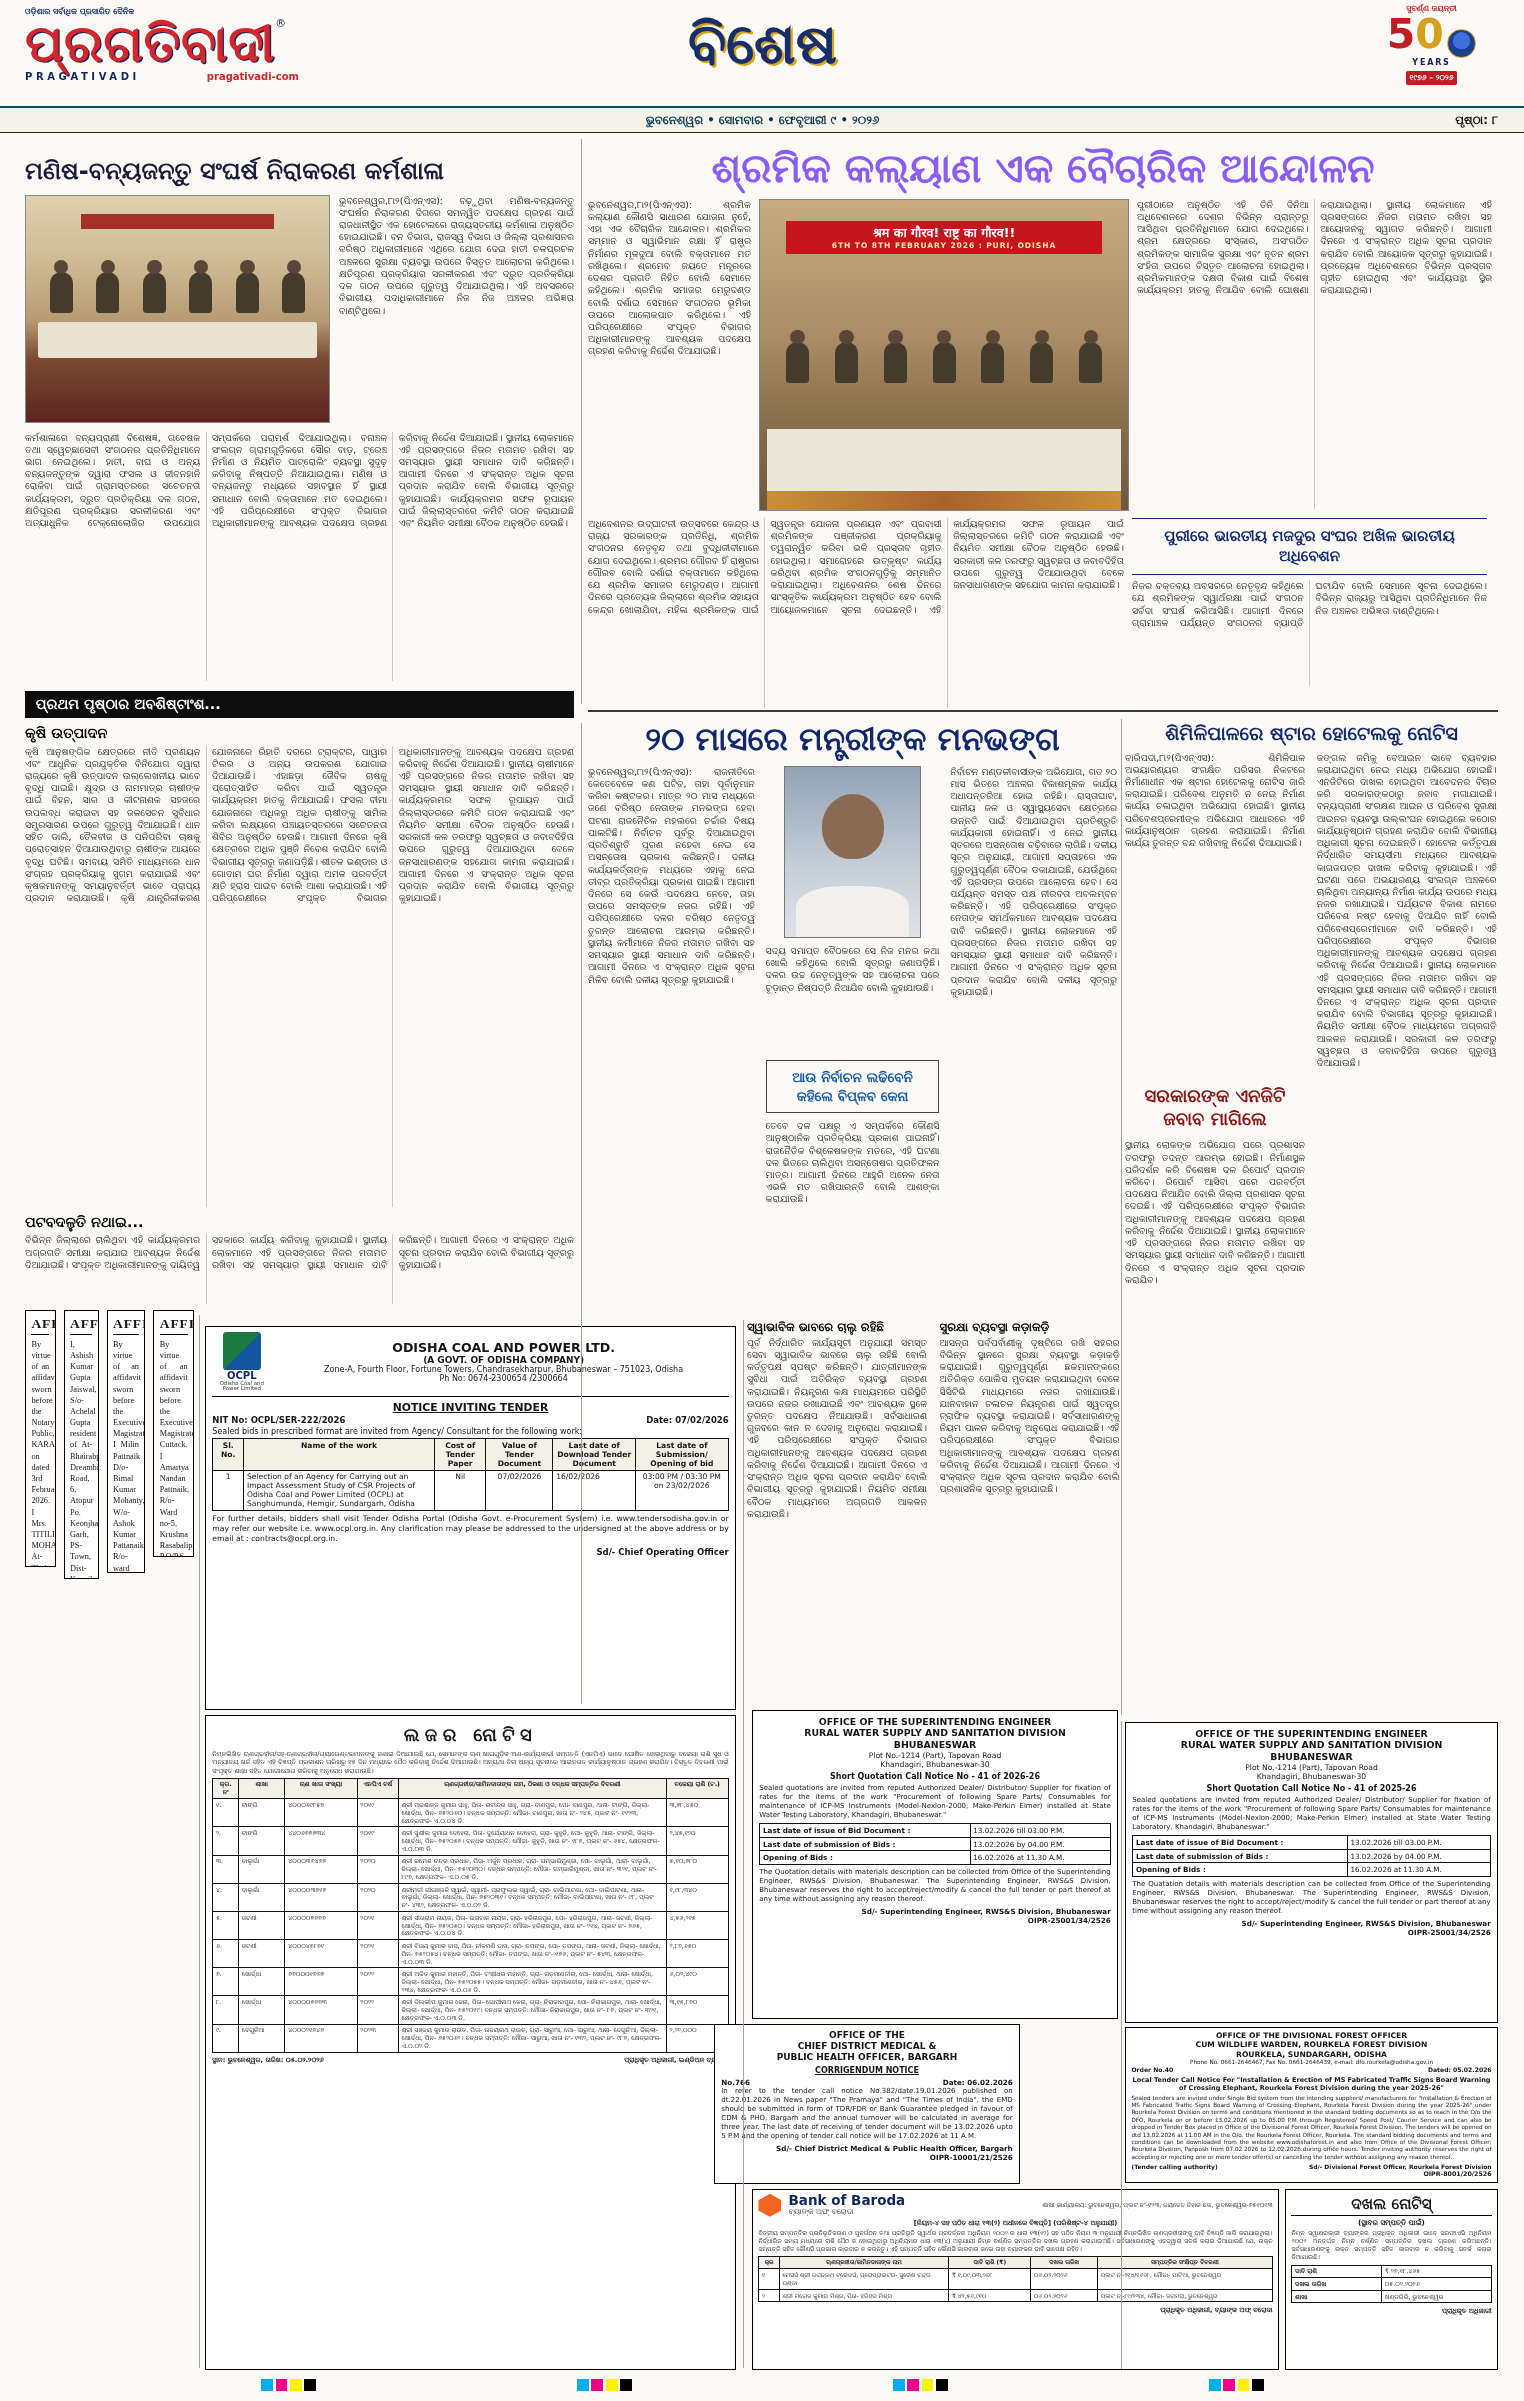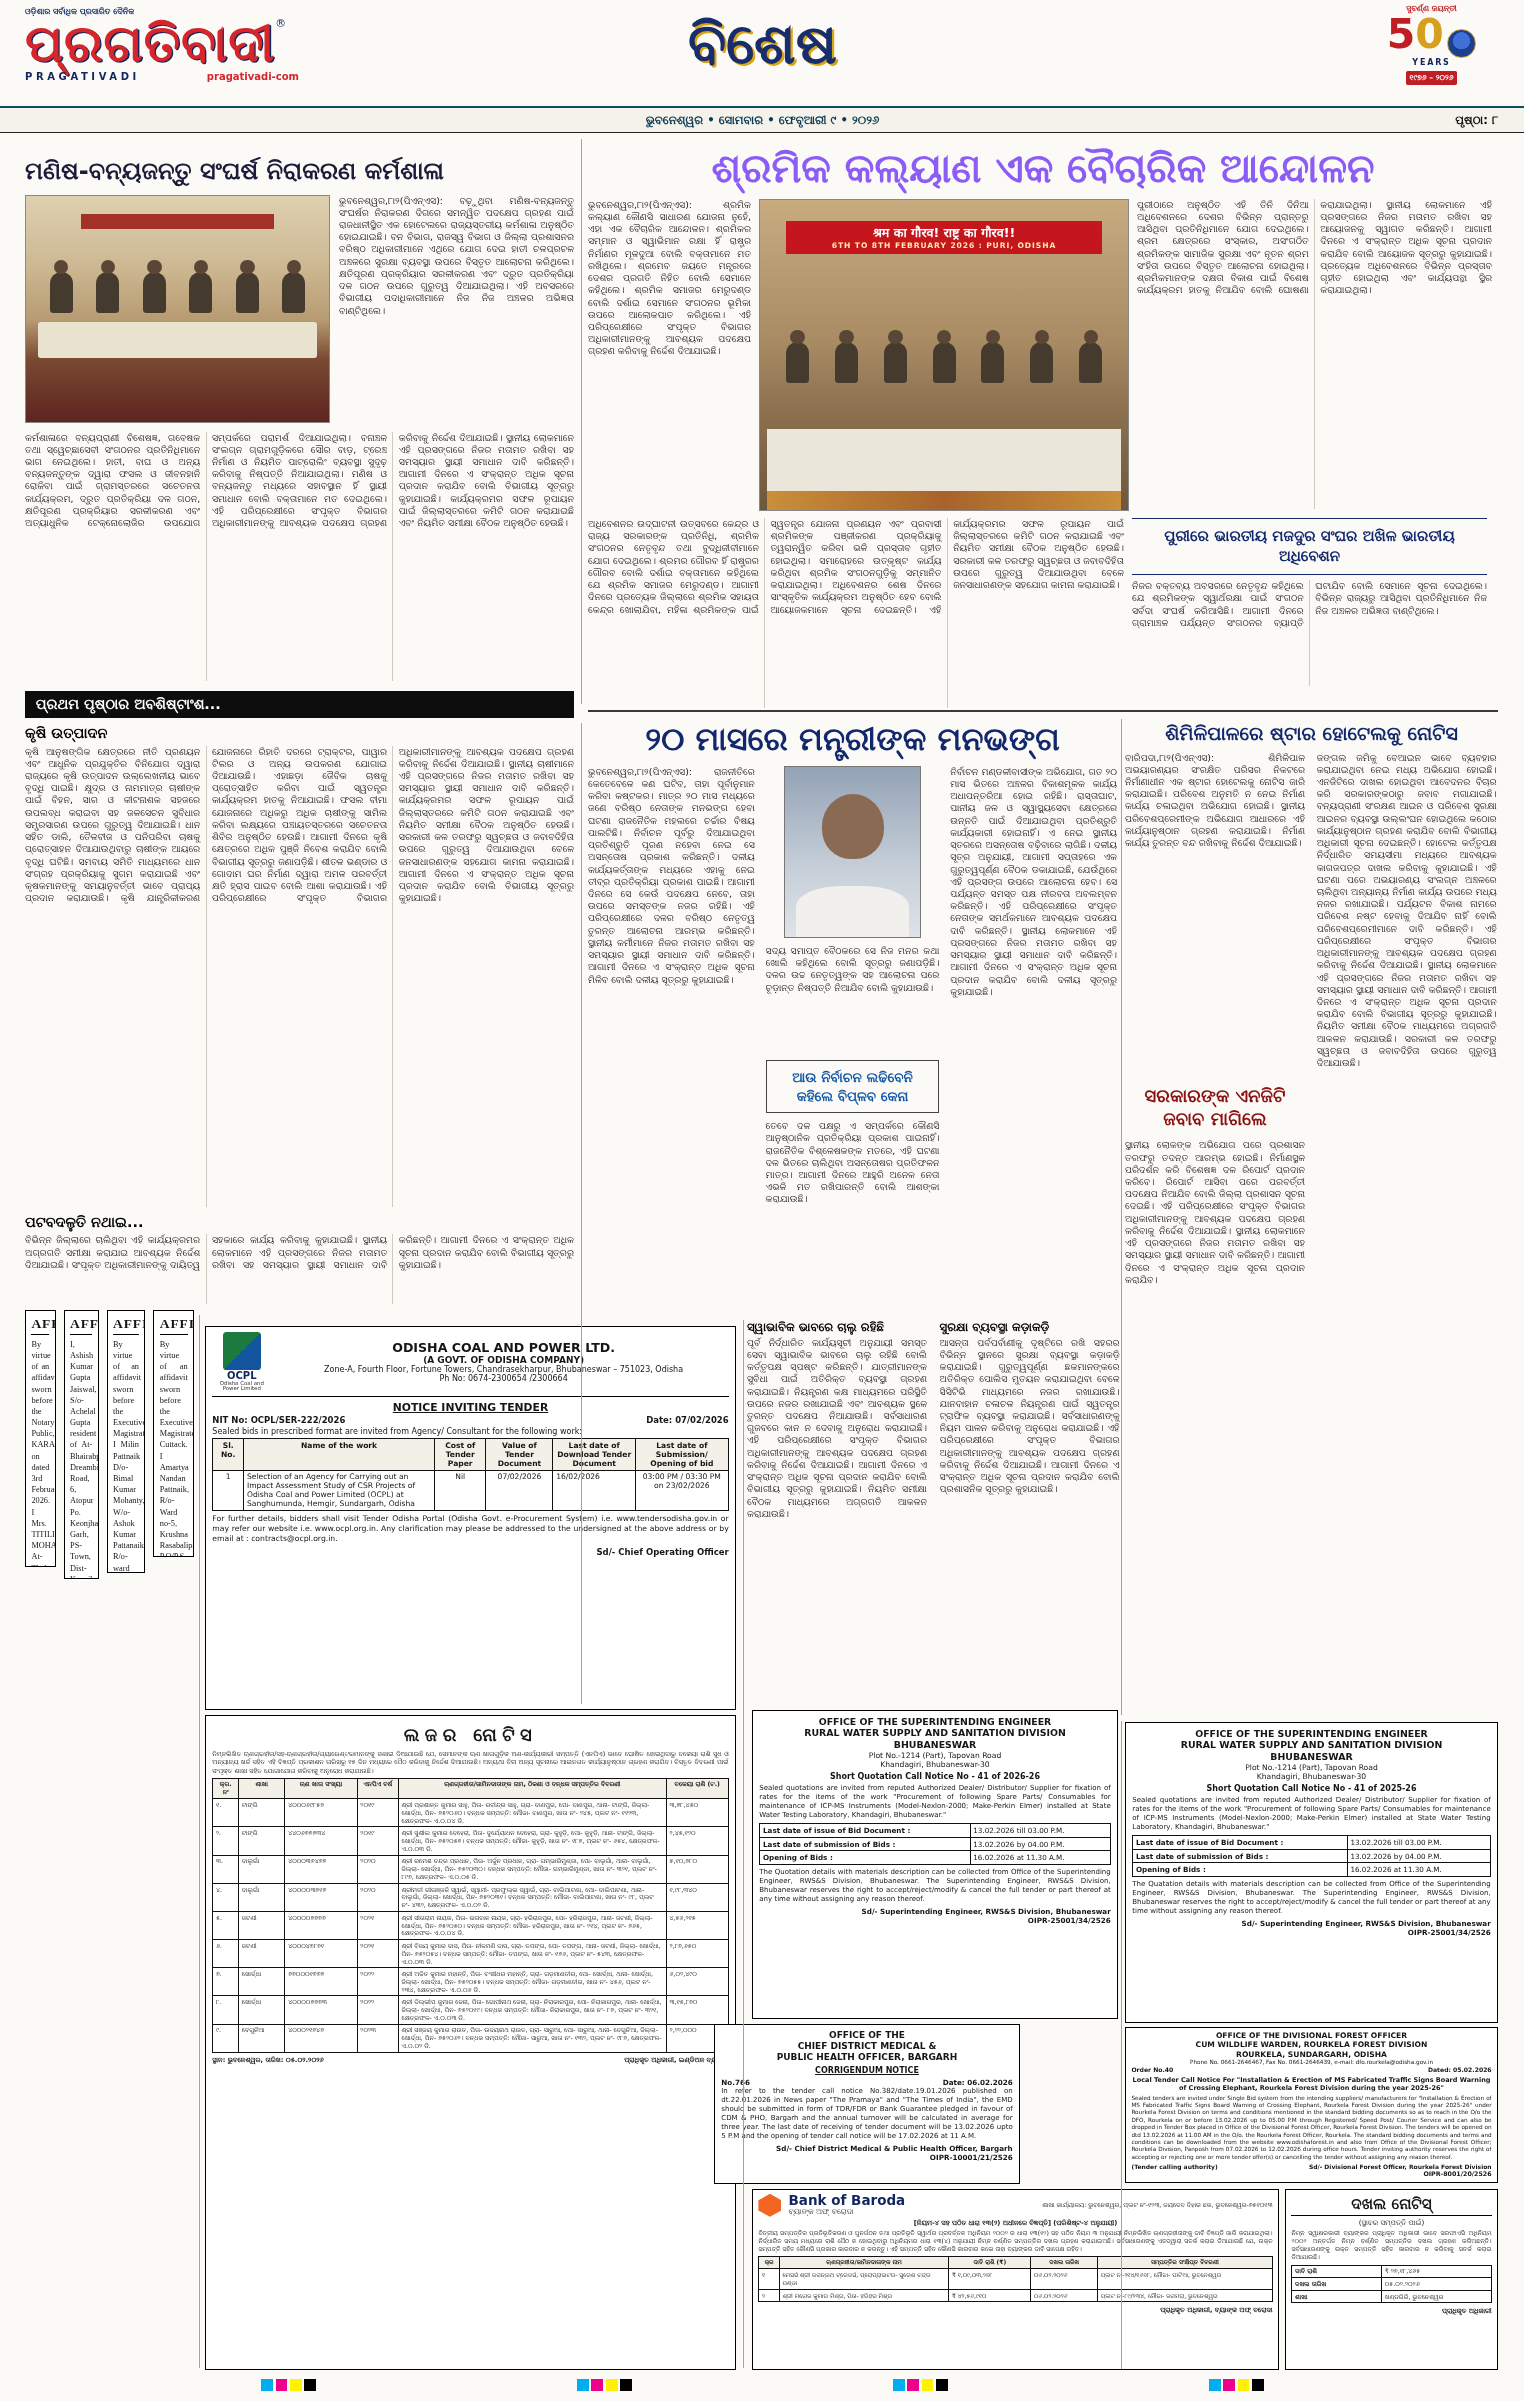--- a/index.html
+++ b/index.html
@@ -118,21 +118,21 @@
   .bob-head{display:flex;gap:7.2px;align-items:center;}
   .bob-mark{width:23px;height:23px;background:#f26522;flex:none;
             clip-path:polygon(50% 0,100% 28%,100% 72%,50% 100%,0 72%,0 28%);}
   .bob-name{font-size:13.5px;font-weight:bold;color:#11255e;line-height:1;}
   .bob-name-od{font-size:7.6px;color:#333;}
   .bob-addr{font-size:6.3px;line-height:1.25;text-align:right;flex:1;}
   .bob-rule{font-size:6.7px;font-weight:bold;text-align:center;margin:1.8px 0;}
   .bob-body{font-size:6.2px;line-height:1.3;text-align:justify;}
   .bob-table{font-size:6px;margin-top:2.7px;}
   .dk-title{font-size:15.2px;font-weight:bold;text-align:center;border-bottom:1.3px solid #000;padding:1.8px 0;}
-  .dk-sub{font-size:7.2px;text-align:center;font-weight:normal;margin:1.8px 0;}
+  .dk-sub{font-size:7.2px;text-align:center;font-weight:bold;margin:1.8px 0;}
   .dk-body{font-size:6.2px;line-height:1.3;text-align:justify;}
   .dk-table{font-size:6.3px;margin-top:3.6px;}
   .dk-sign{font-size:6.7px;font-weight:bold;text-align:right;margin-top:3.6px;}
   
   .regmarks{position:absolute;left:0;top:2379px;width:100%;height:16px;display:flex;justify-content:space-evenly;}
   .cmyk{display:flex;gap:2.7px;}
   .cmyk span{width:11.7px;height:11.7px;display:inline-block;}
   .c{background:#00aeef}.m{background:#ec008c}.y{background:#fff200}.k{background:#000}
 </style>
 </head>

